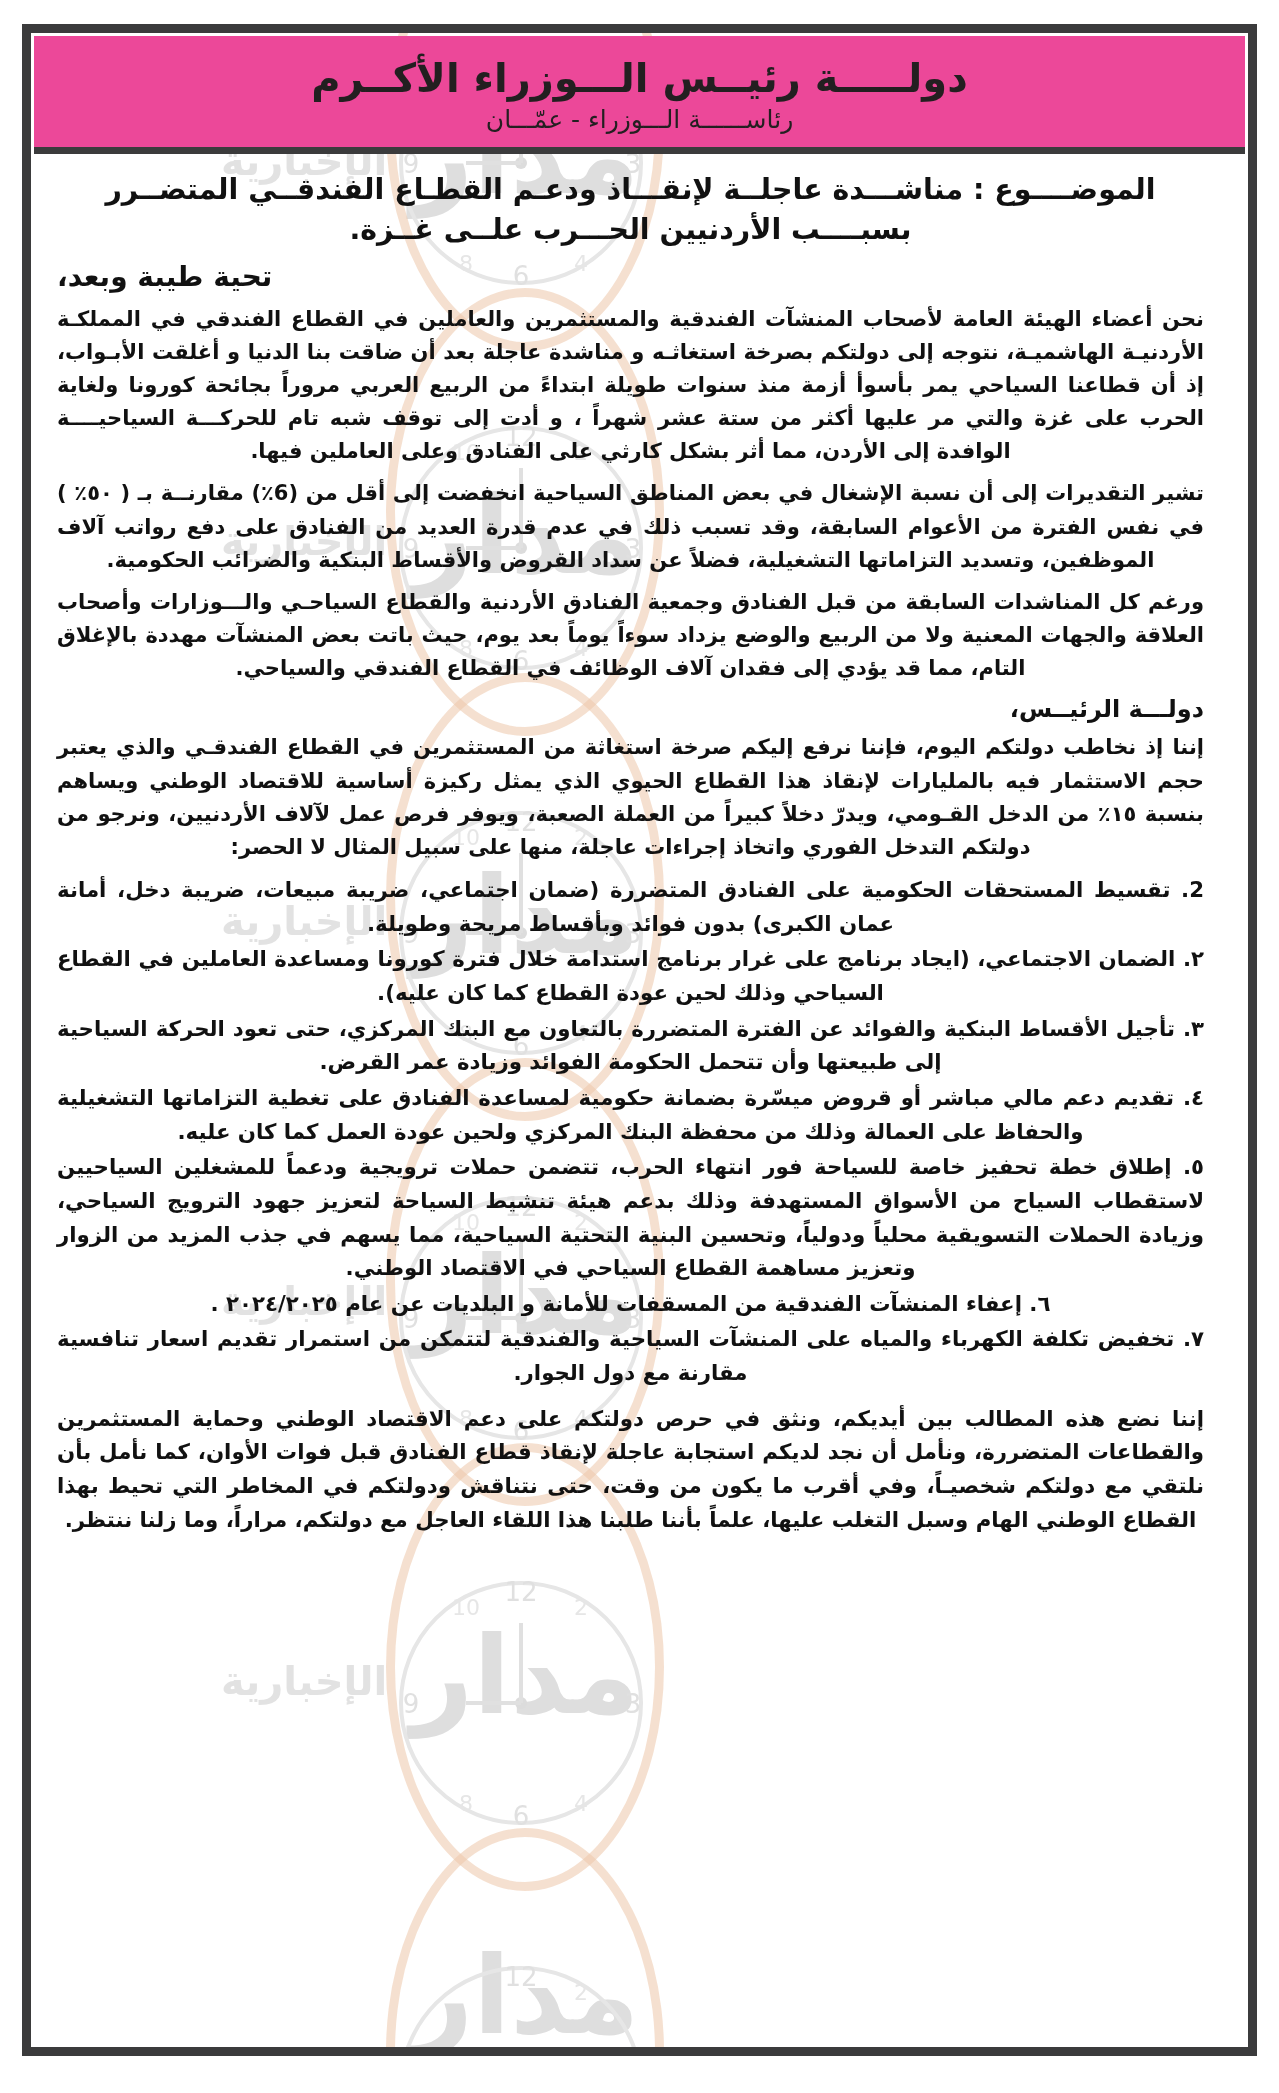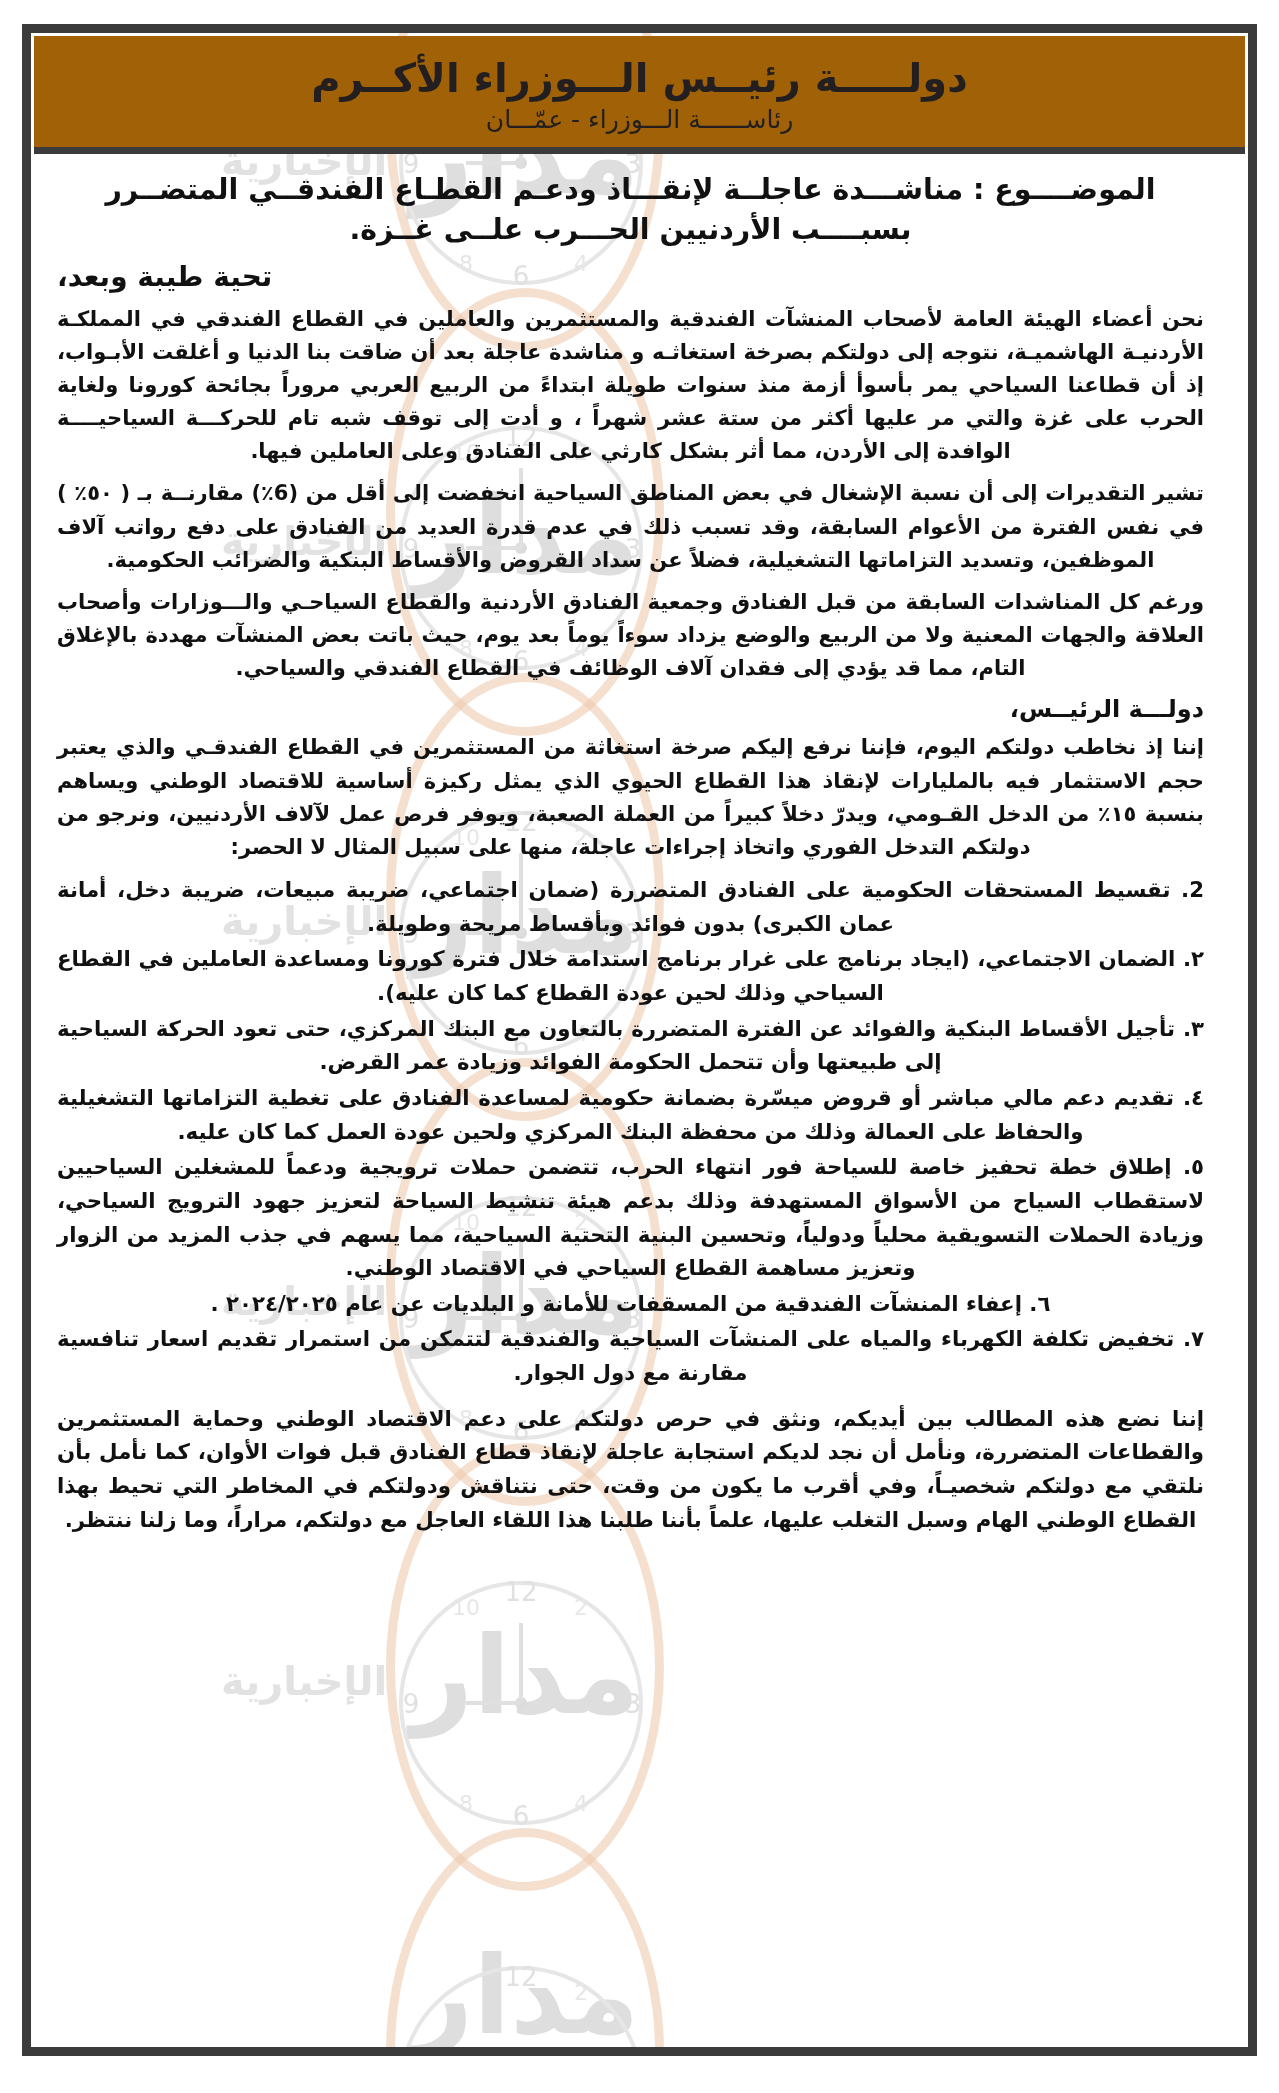--- a/index.html
+++ b/index.html
@@ -60,21 +60,21 @@
   .wm-oval {
     position: absolute;
     border: 9px solid rgba(236, 198, 170, 0.55);
     border-radius: 50%;
   }
 
   
   .letterhead {
     position: relative;
     z-index: 2;
-    background: #a16207;
+    background: #ec4899;
     border-bottom: 7px solid #3b3b3c;
     margin: 3px 3px 0 3px;
     padding: 14px 0 10px 0;
     text-align: center;
   }
   .lh-title {
     font-size: 40px;
     font-weight: bold;
     color: #231f20;
     letter-spacing: 0px;

